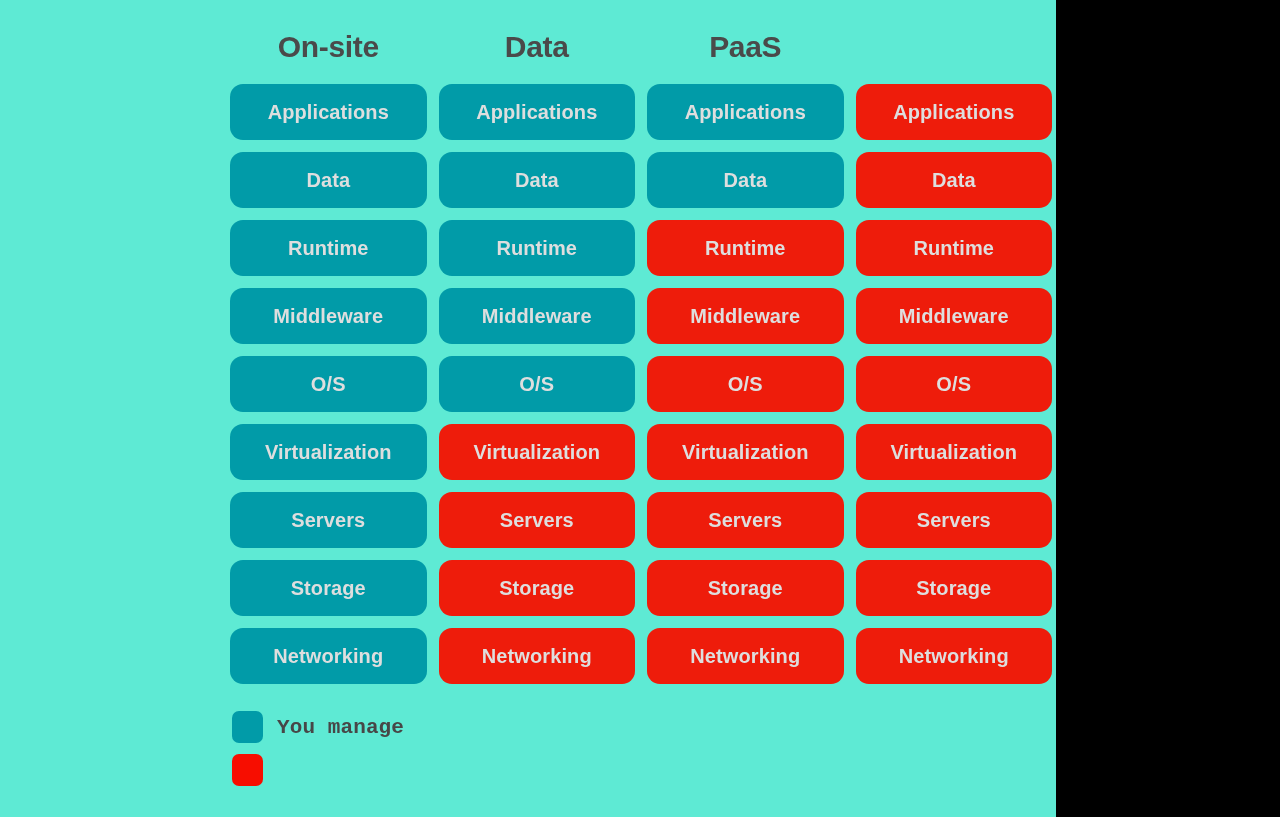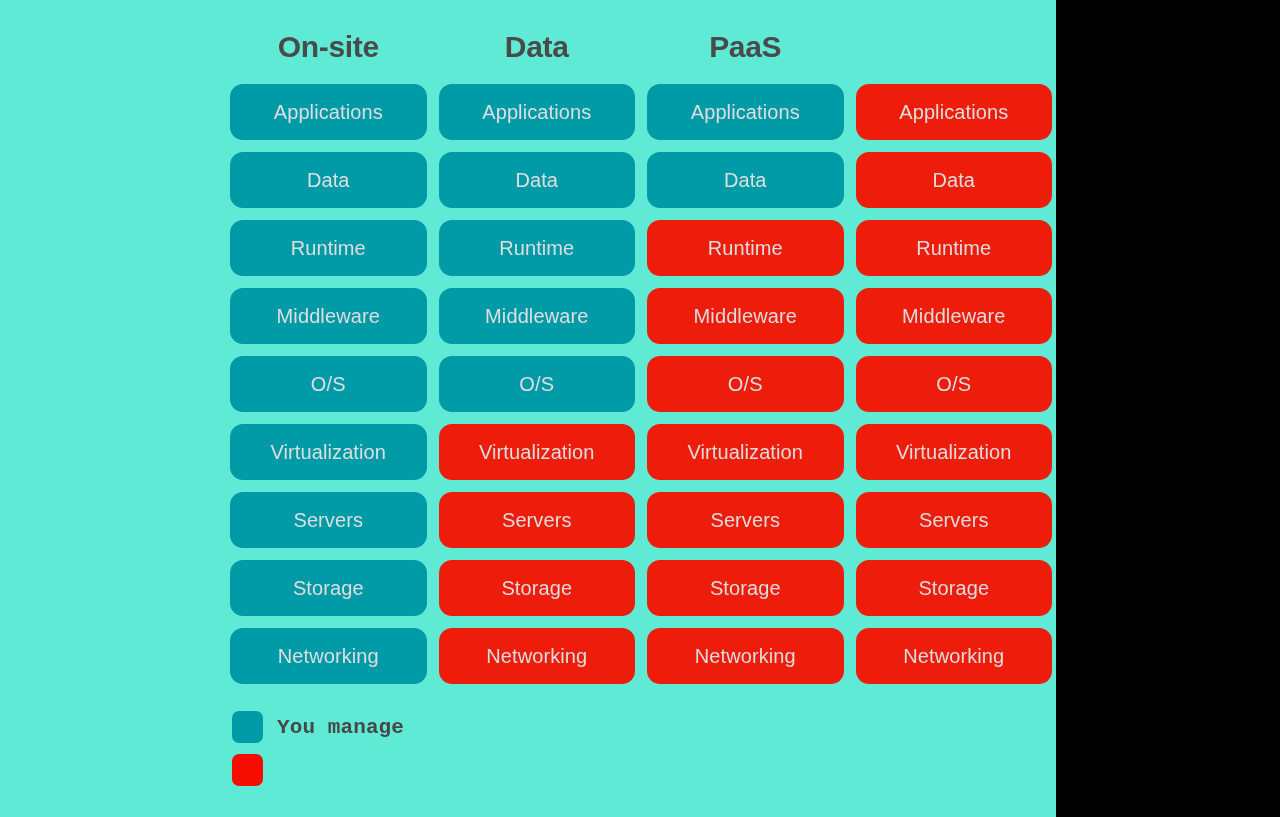--- a/index.html
+++ b/index.html
@@ -55,21 +55,21 @@
     column-gap: 12px;
     row-gap: 12px;
   }
   .pill {
     height: 56px;
     border-radius: 13px;
     display: flex;
     align-items: center;
     justify-content: center;
     font-size: 20px;
-    font-weight: 400;
+    font-weight: 700;
     color: #dedede;
     letter-spacing: 0.1px;
     user-select: none;
     box-sizing: border-box;
   }
   .pill.teal { background: #019ba8; }
   .pill.red  { background: #ee1c0b; }
 
   
   .legend {

